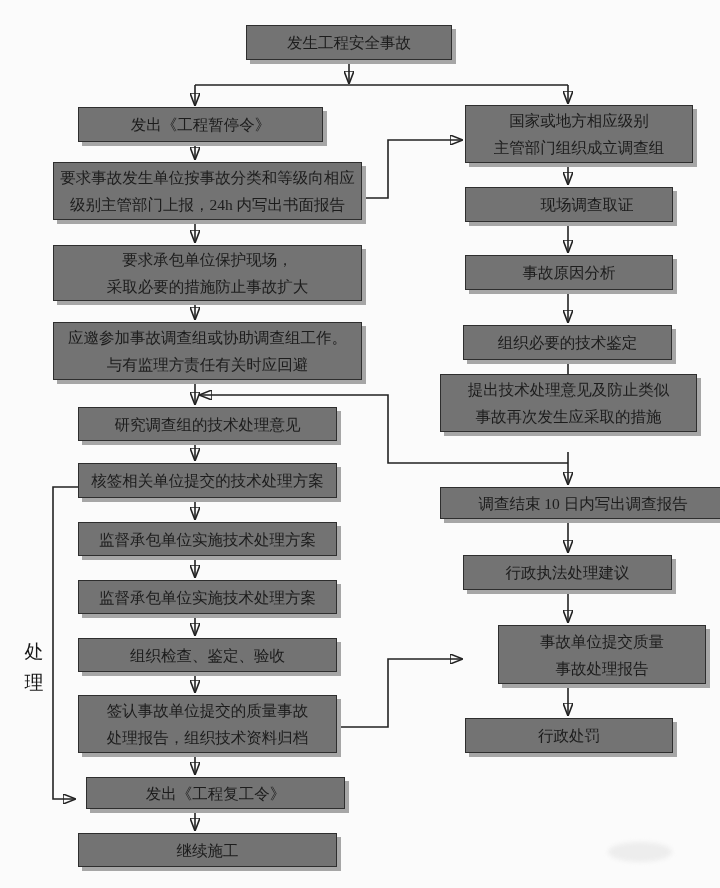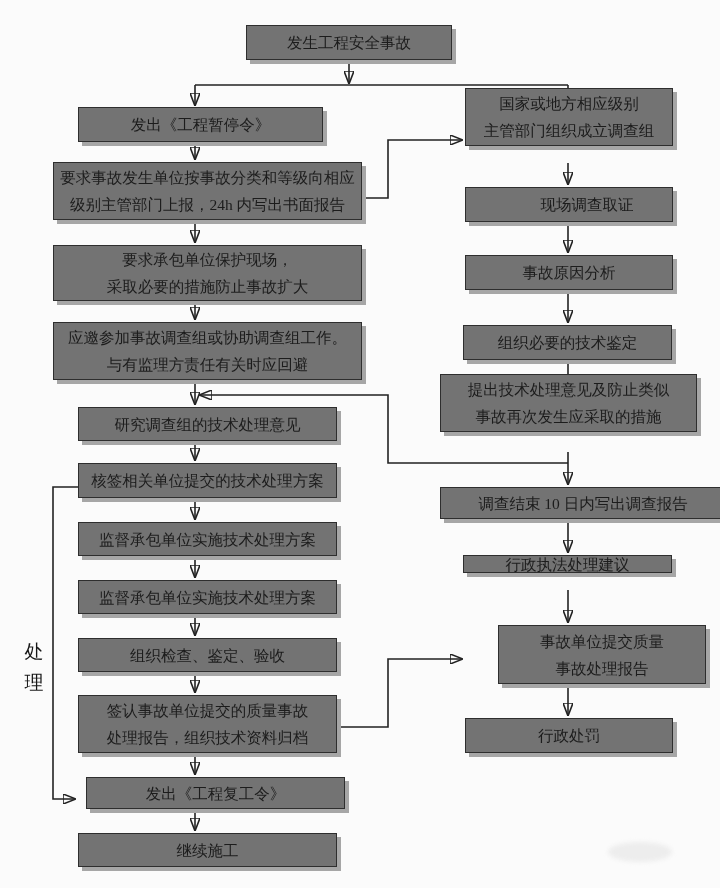--- a/index.html
+++ b/index.html
@@ -65,27 +65,27 @@
   #n-l-protect        { left:53px;  top:245px; width:309px; height:56px; }
   #n-l-join           { left:53px;  top:322px; width:309px; height:58px; }
   #n-l-study          { left:78px;  top:407px; width:259px; height:34px; }
   #n-l-countersign    { left:78px;  top:463px; width:259px; height:35px; }
   #n-l-supervise      { left:78px;  top:522px; width:259px; height:34px;text-align:center; }
   #n-l-inspect        { left:78px;  top:580px; width:259px; height:34px; }
   #n-l-organize       { left:78px;  top:638px; width:259px; height:34px; }
   #n-l-sign-report    { left:78px;  top:695px; width:259px; height:58px; }
   #n-l-resume-order   { left:78px;  top:777px; width:259px; height:32px;margin-left:8px; }
   #n-l-continue       { left:78px;  top:833px; width:259px; height:34px; }
-  #n-r-team           { left:465px; top:88px; width:208px; height:58px; }
+  #n-r-team           { left:465px; top:105px; width:228px; height:58px; }
   #n-r-evidence       { left:465px; top:187px; width:208px; height:35px;padding-left:36px; }
   #n-r-cause          { left:465px; top:255px; width:208px; height:35px; }
   #n-r-appraisal      { left:463px; top:325px; width:209px; height:35px; }
   #n-r-opinion        { left:440px; top:374px; width:257px; height:58px; }
   #n-r-report10       { left:440px; top:487px; width:286px; height:32px; }
-  #n-r-law            { left:463px; top:555px; width:209px; height:18px; }
+  #n-r-law            { left:463px; top:555px; width:209px; height:35px; }
   #n-r-quality-report { left:465px; top:625px; width:208px; height:59px;margin-left:33px; }
   #n-r-punishment     { left:465px; top:718px; width:208px; height:35px; }
 </style>
 </head>
 <body>
 
 <div class="stage">
 
   <svg class="connectors" viewBox="0 0 720 888" xmlns="http://www.w3.org/2000/svg">
     <defs>

